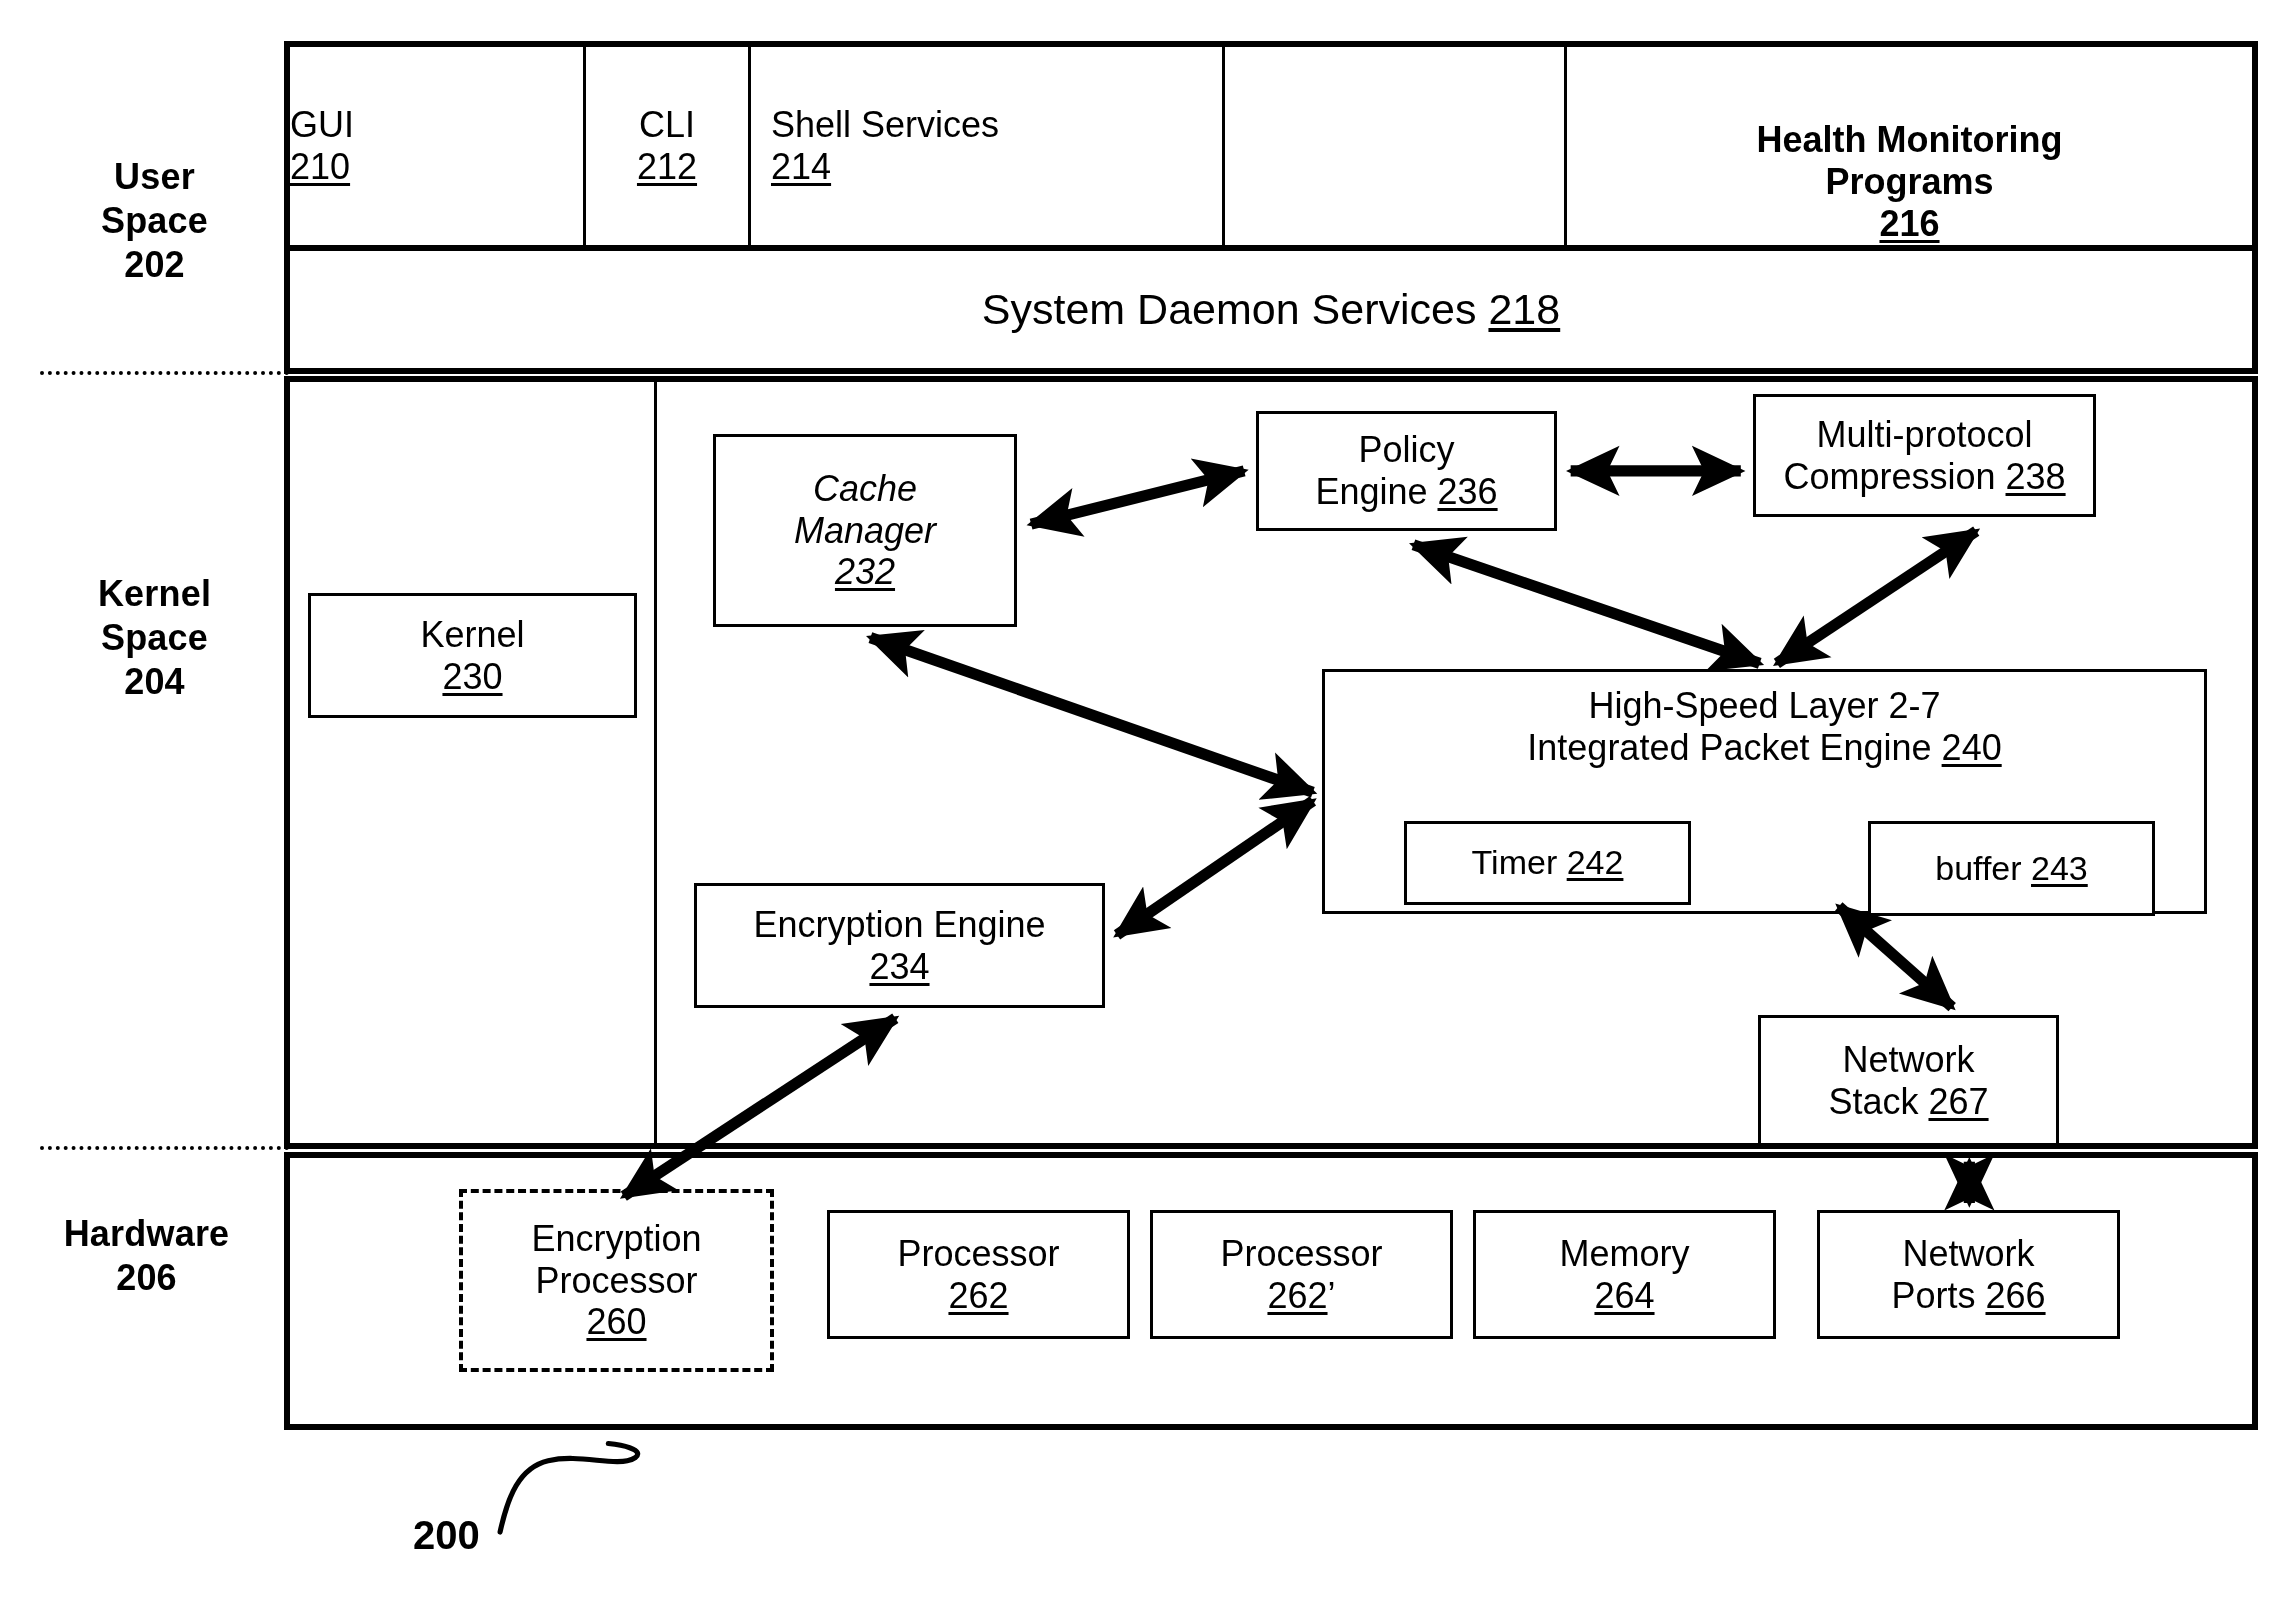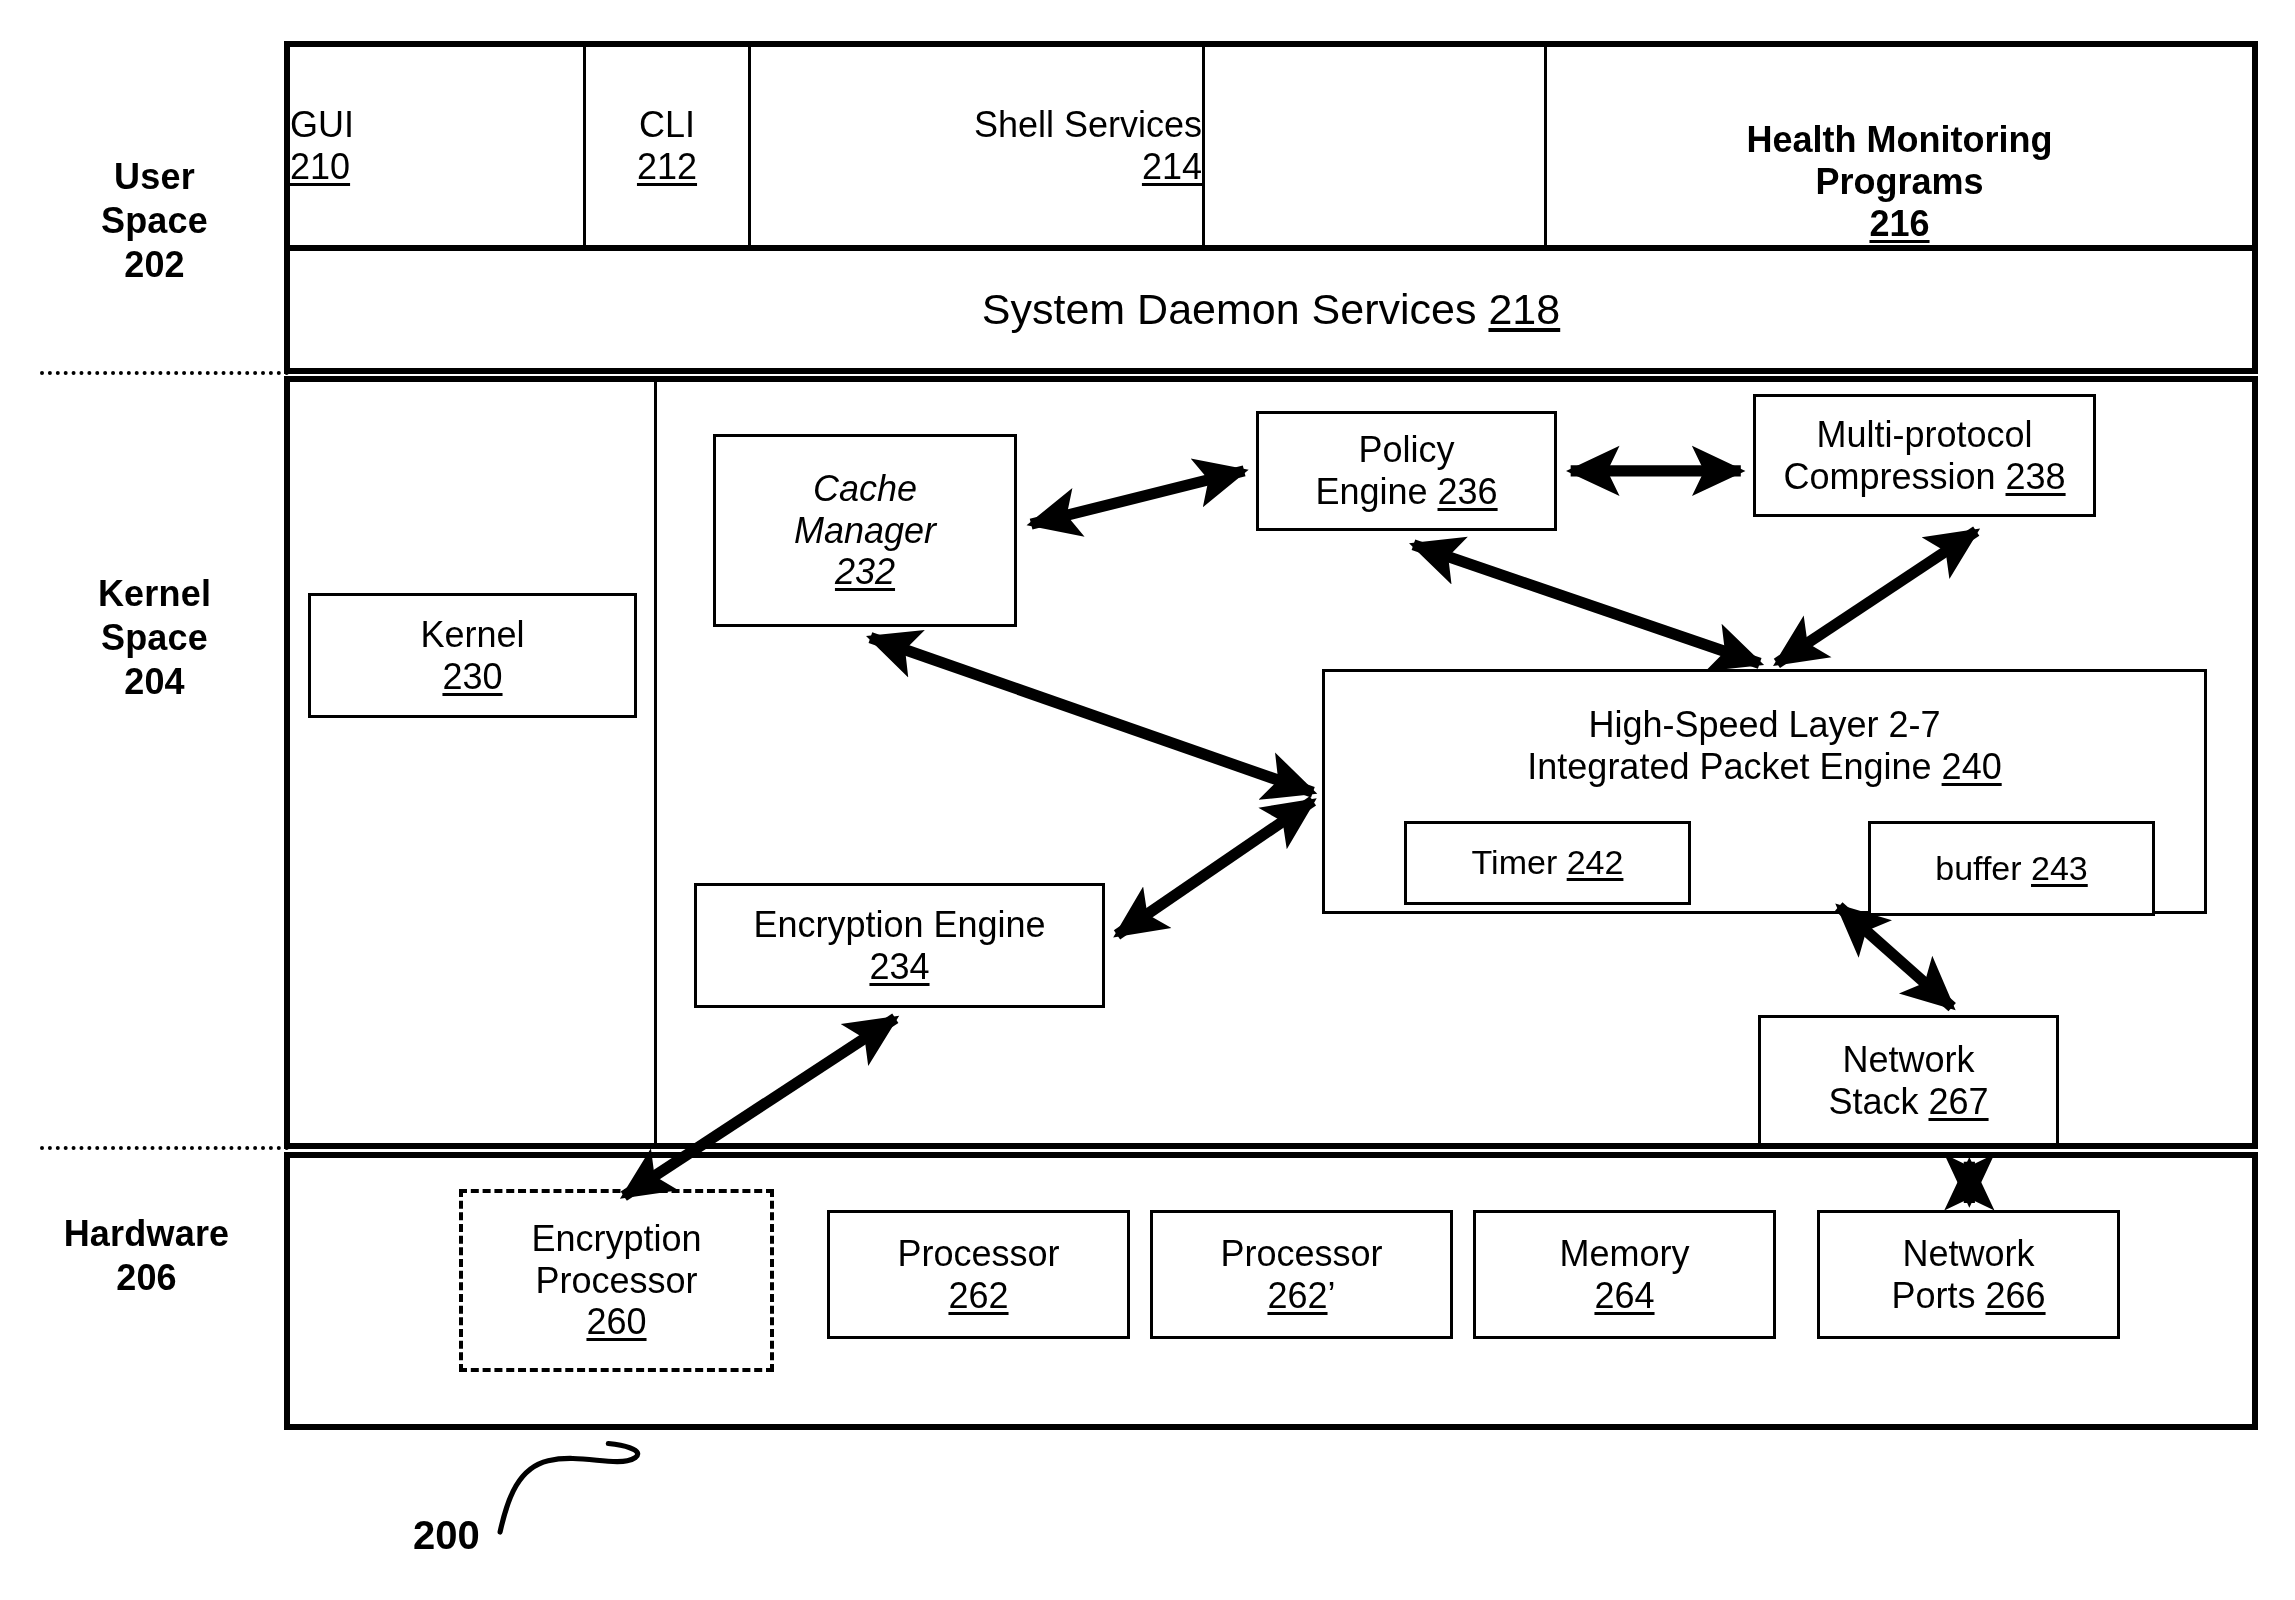--- a/index.html
+++ b/index.html
@@ -122,21 +122,21 @@
         <span class="t u">210</span>
       </div>
 
       <div style="flex:0 0 165px; box-sizing:border-box; border-right:3.4px solid #000;
                   display:flex; flex-direction:column; align-items:center; justify-content:center;" class="fs-userbar">
         <span class="t">CLI</span>
         <span class="t u">212</span>
       </div>
 
       <div style="flex:0 0 454px; box-sizing:border-box; border-right:3.4px solid #000;
-                  display:flex; flex-direction:column; align-items:flex-end; justify-content:center;" class="fs-userbar">
+                  display:flex; flex-direction:column; align-items:flex-start; justify-content:center;margin-left:20px;" class="fs-userbar">
         <span class="t">Shell Services</span>
         <span class="t u">214</span>
       </div>
 
       <div style="flex:0 0 342px; box-sizing:border-box; border-right:3.4px solid #000;" class="fs-userbar">
         <span class="t"></span>
       </div>
 
       <div style="flex:1 1 auto; box-sizing:border-box;
                   display:flex; flex-direction:column; align-items:center; justify-content:flex-end;font-weight:bold;" class="fs-userbar">
@@ -180,21 +180,21 @@
   </div>
 
   <div class="box fs-mid" style="left:1753px; top:394px; width:343px; height:123px;">
     <span class="t">Multi-protocol</span>
     <span class="t">
       <span>Compression</span><span> </span><span class="u">238</span>
     </span>
   </div>
 
   <div class="box fs-mid" style="left:1322px; top:669px; width:885px; height:245px;
-              justify-content:flex-start; padding-top:32px;">
+              justify-content:flex-start; padding-top:13px;">
     <span class="t">High-Speed Layer 2-7</span>
     <span class="t">
       <span>Integrated Packet Engine</span><span> </span><span class="u">240</span>
     </span>
   </div>
 
   <div class="box fs-small" style="left:1404px; top:821px; width:287px; height:84px;">
     <span class="t">
       <span>Timer</span><span> </span><span class="u">242</span>
     </span>

